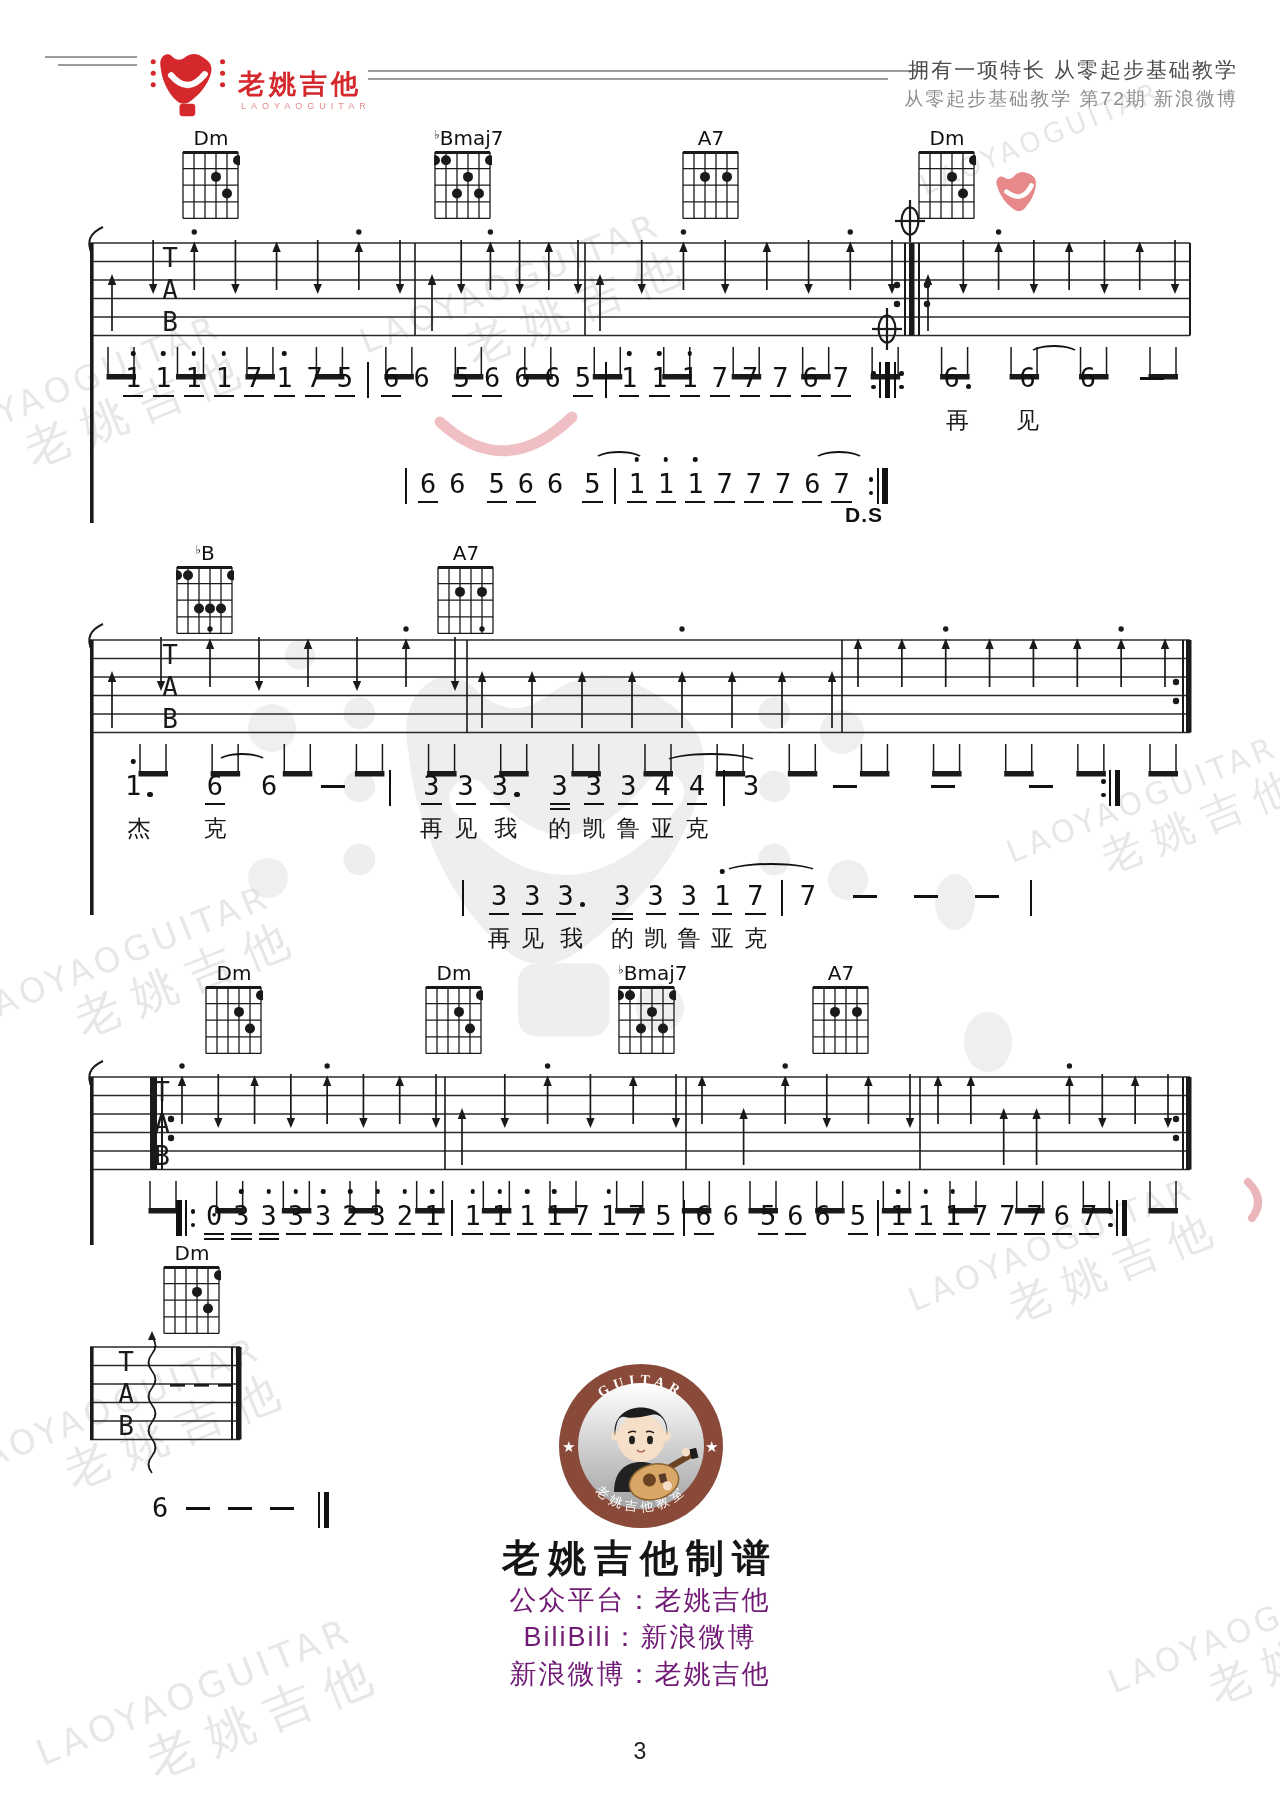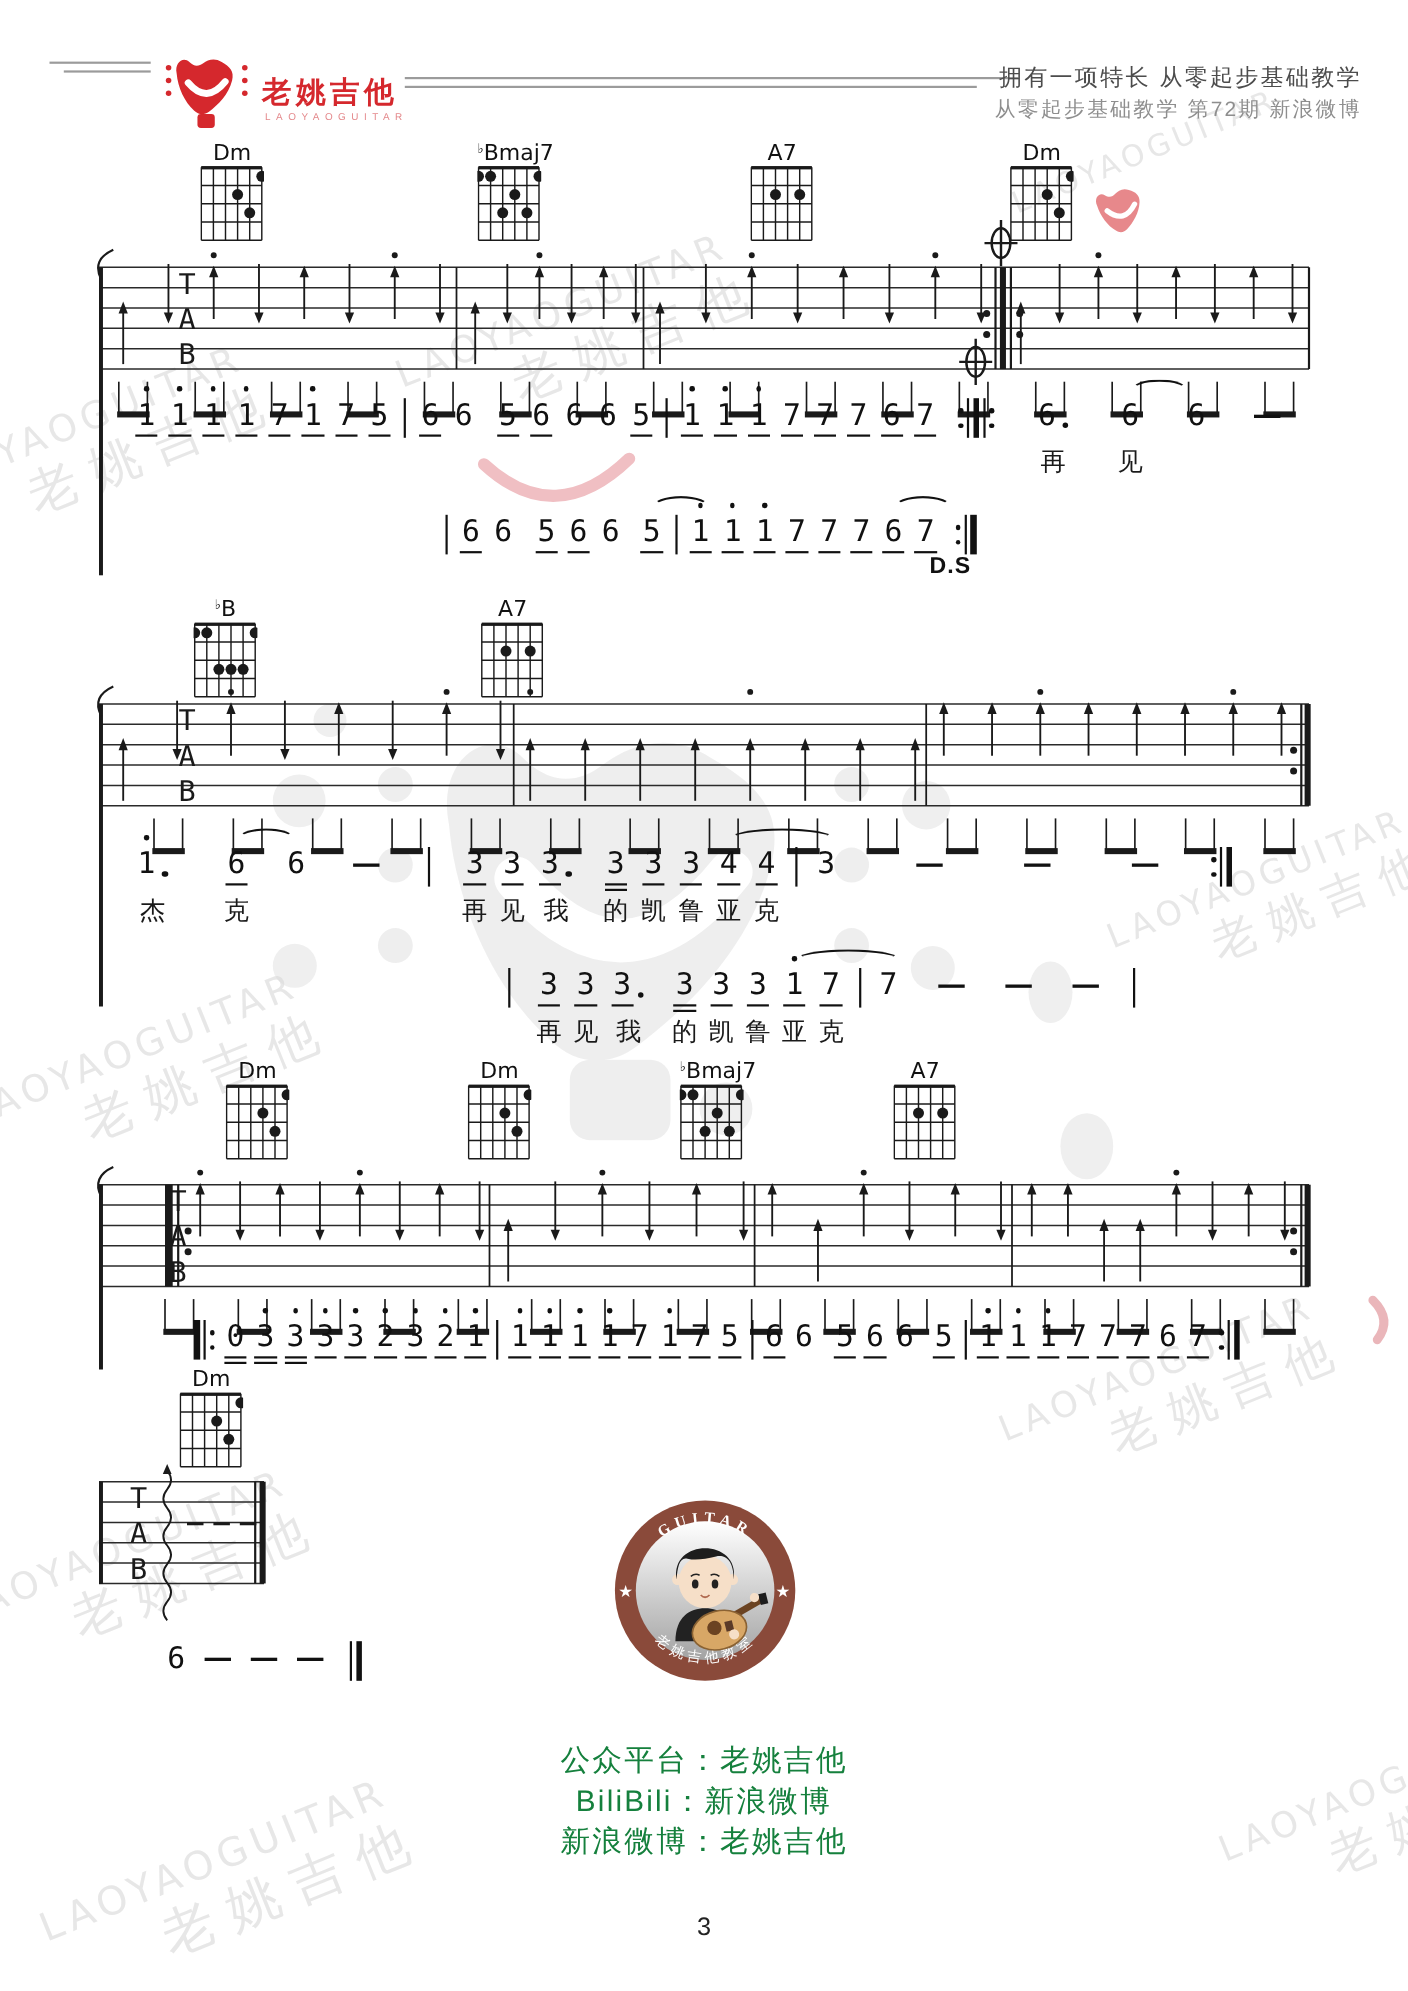--- a/index.html
+++ b/index.html
@@ -40,21 +40,21 @@
   .bart{position:relative;display:inline-flex;align-items:center;gap:3.5px;height:36px;}
   .bt{width:2px;height:36px;background:#111;}
   .bt.thick{width:5.5px;}
   .bd{display:flex;flex-direction:column;justify-content:center;gap:9px;height:36px;}
   .bd i{width:4.5px;height:4.5px;border-radius:50%;background:#111;}
   .codaTok{position:absolute;top:-56px;left:50%;transform:translateX(-50%);}
   .markTxt{position:absolute;font-size:21px;font-weight:bold;letter-spacing:1px;z-index:4;}
   
   .badge{position:absolute;left:555px;top:1360px;}
   .f-title{position:absolute;left:0;width:1280px;top:1533px;text-align:center;font-size:38px;font-weight:bold;letter-spacing:8px;color:#151515;}
-  .f-line{position:absolute;left:0;width:1280px;text-align:center;font-size:27px;color:#15803d;letter-spacing:2px;}
+  .f-line{position:absolute;left:0;width:1280px;text-align:center;font-size:27px;color:#701a75;letter-spacing:2px;}
   .pageno{position:absolute;left:0;width:1280px;top:1738px;text-align:center;font-size:23px;color:#222;}
 </style>
 </head>
 <body>
 
 <div class="page">
 
   <div class="wm-layer">
     <svg width="1280" height="1810" style="position:absolute;left:0;top:0">
       <g opacity="0.9">
@@ -1220,18 +1220,19 @@
           <ellipse cx="4" cy="38" rx="25" ry="17.5" fill="#d8a766" stroke="#8a6233" stroke-width="1.5"></ellipse>
           <circle cx="0" cy="35" r="6.5" fill="#6b4322"></circle>
           <rect x="10" y="32" width="7" height="9" fill="#5a3a28"></rect>
           <circle cx="42" cy="17" r="4.2" fill="#f6dfc8"></circle>
             <circle cx="16" cy="45" r="4.6" fill="#f6dfc8"></circle>
         </g>
       </g>
     </svg>
   </div>
 
+  <div class="f-title">老姚吉他制谱</div>
   <div class="f-line" style="top:1582px">公众平台：老姚吉他</div>
   <div class="f-line" style="top:1619px">BiliBili：新浪微博</div>
   <div class="f-line" style="top:1656px">新浪微博：老姚吉他</div>
   <div class="pageno">3</div>
 
 </div>
 
 </body></html>

